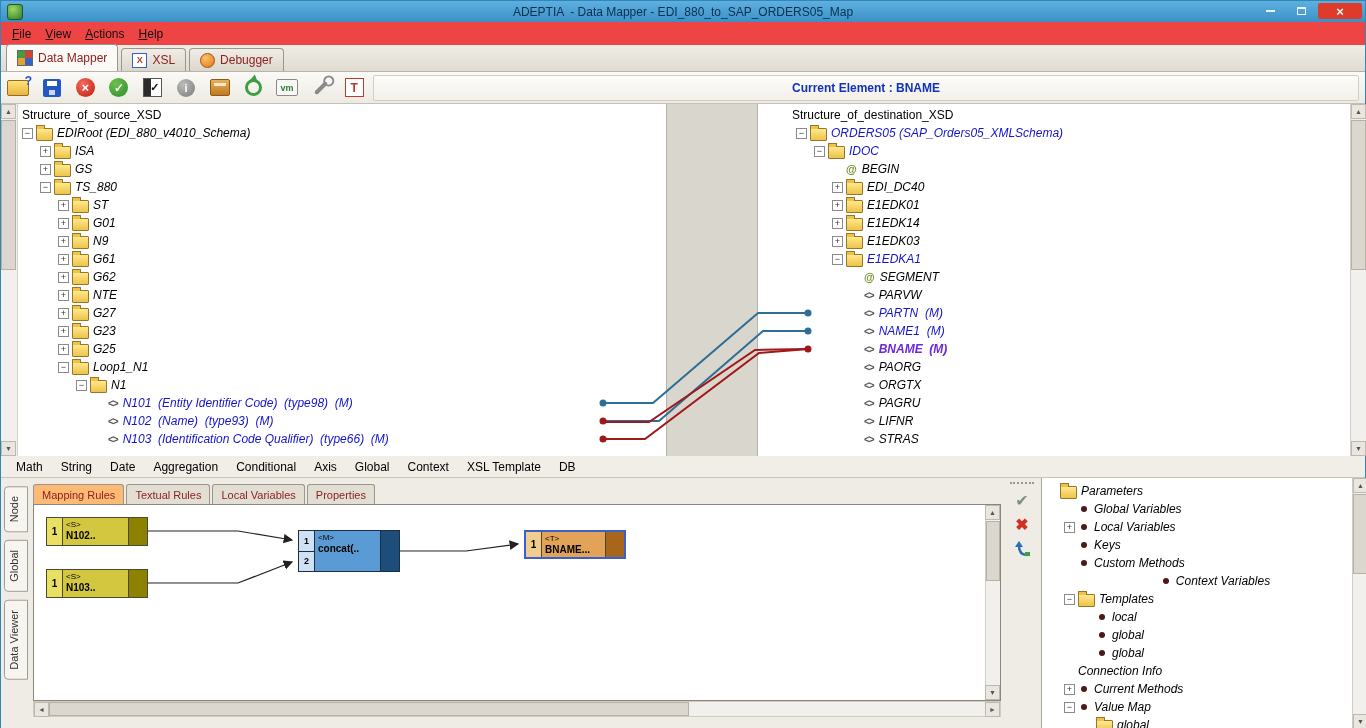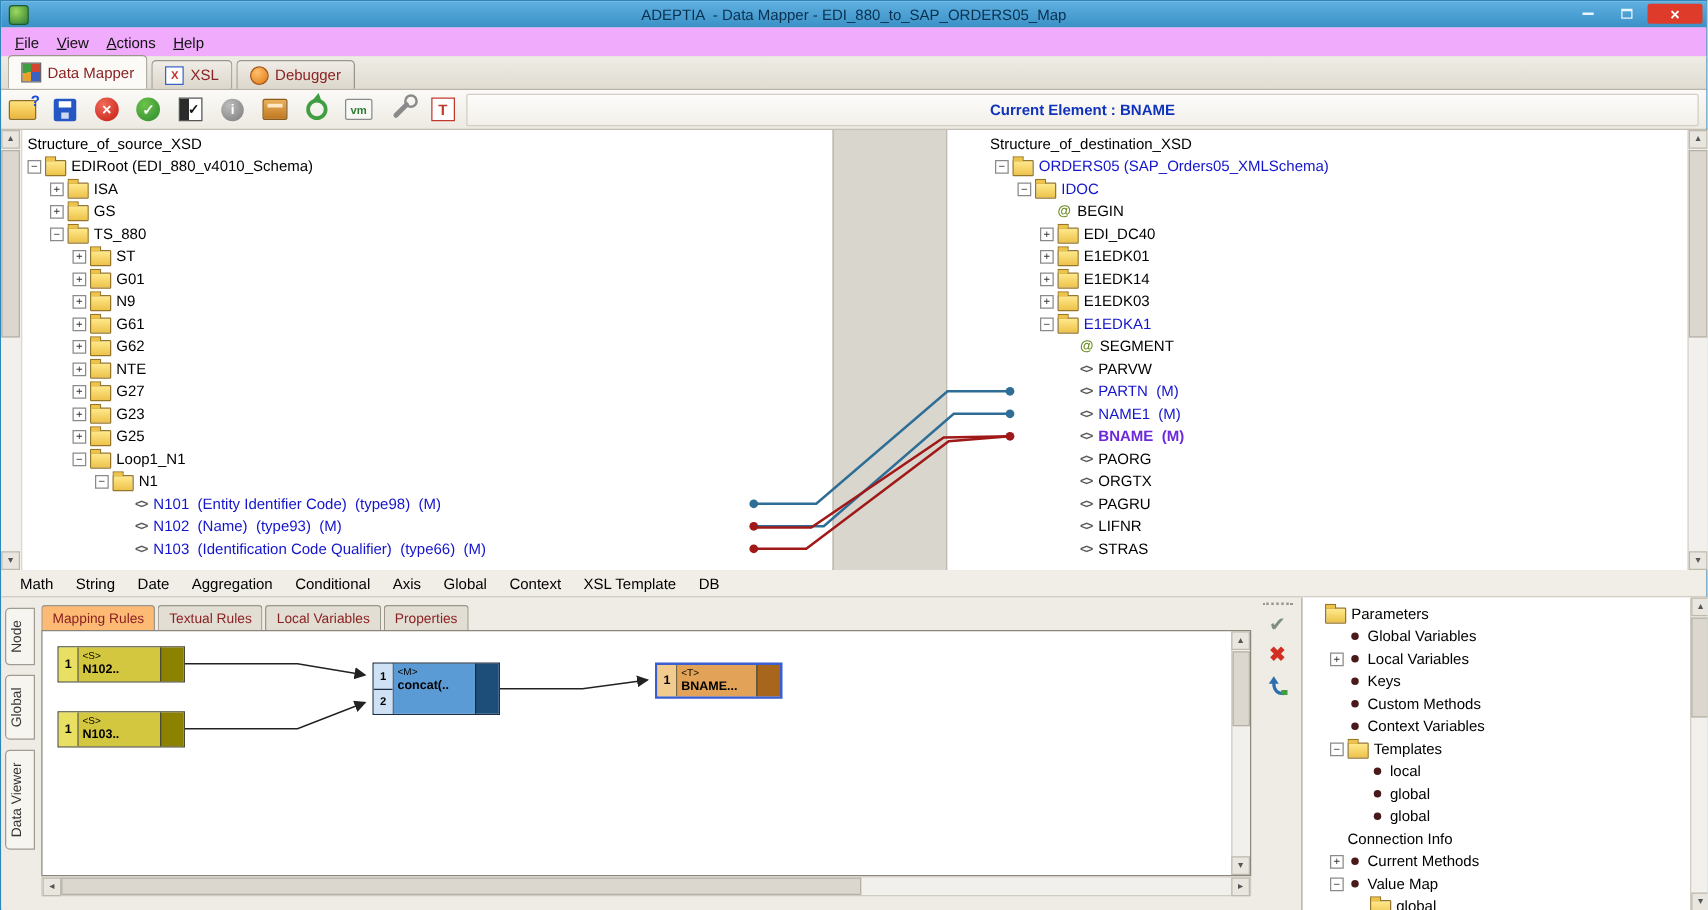--- a/index.html
+++ b/index.html
@@ -11,21 +11,21 @@
   #app-logo{width:14px;height:14px;margin:0 6px;border-radius:3px;background:radial-gradient(circle at 35% 30%,#9fd95f,#2e7d32);border:1px solid #1f5a22;}
   #title-text{position:absolute;left:0;right:0;text-align:center;color:#0a3050;font-size:12px;white-space:pre;pointer-events:none;}
   #win-controls{position:absolute;right:3px;top:2px;display:flex;gap:3px;}
   .wbtn{width:28px;height:16px;display:flex;align-items:center;justify-content:center;border-radius:2px;}
   .min-glyph{width:9px;height:2px;background:#eaf5fc;}
   .max-glyph{width:9px;height:8px;border:1px solid #eaf5fc;border-top-width:2px;box-sizing:border-box;}
   .close-btn{width:44px;background:#df3b2a;color:#fff;font-weight:bold;font-size:13px;}
   .close-btn::before{content:"×";line-height:1;}
 
   
-  #menubar{position:absolute;top:21px;left:0;right:0;height:23px;background:#f0abfc;border-bottom:1px solid #d8d4cc;display:flex;align-items:center;padding-left:4px;}
+  #menubar{position:absolute;top:21px;left:0;right:0;height:23px;background:#ef4444;border-bottom:1px solid #d8d4cc;display:flex;align-items:center;padding-left:4px;}
   .menu-item{padding:3px 7px;color:#111;}
   .menu-item u{text-decoration:underline;}
 
   
   #tabsrow{position:absolute;top:44px;left:0;right:0;height:27px;background:linear-gradient(#efece6,#e0dcd2);display:flex;align-items:flex-end;padding-left:5px;gap:3px;border-bottom:1px solid #b8b4aa;box-sizing:border-box;}
   .mtab{height:22px;display:flex;align-items:center;gap:5px;padding:0 10px;border:1px solid #9a968c;border-bottom:none;border-radius:4px 4px 0 0;background:linear-gradient(#f0ede7,#dcd7cb);color:#8b2222;white-space:nowrap;margin-top:14px;}
   .mtab.active{background:#fbfaf7;height:26px;}
   .mapper-icon{width:14px;height:14px;background:conic-gradient(#d4452f 0 25%,#3a62c4 0 50%,#e8a22c 0 75%,#3f9e3f 0);border:1px solid #666;}
   .xsl-icon{width:13px;height:13px;background:#fff;border:1px solid #3a62c4;color:#c4342a;font-size:9px;font-weight:bold;display:flex;align-items:center;justify-content:center;}
   .xsl-icon::before{content:"X";}
@@ -73,21 +73,21 @@
   
   .trow{height:18px;display:flex;align-items:center;white-space:nowrap;}
   .theader{height:18px;display:flex;align-items:center;padding-left:4px;color:#000;}
   .expander{width:11px;height:11px;border:1px solid #8a8a8a;background:#fff;font-size:9px;line-height:9px;display:inline-flex;align-items:center;justify-content:center;margin-right:3px;color:#333;box-sizing:border-box;flex:none;}
   .tspacer{width:14px;flex:none;}
   .ticon-folder{width:15px;height:11px;background:linear-gradient(180deg,#ffe98c,#edc34a);border:1px solid #96762a;border-radius:1px;position:relative;margin:2px 4px 0 0;flex:none;}
   .ticon-folder::before{content:"";position:absolute;top:-4px;left:-1px;width:7px;height:3px;background:#edc34a;border:1px solid #96762a;border-bottom:none;border-radius:1px 1px 0 0;}
   .ticon-attr{color:#6b8e23;font-weight:bold;font-size:11px;margin-right:5px;flex:none;}
   .ticon-elem{color:#555;font-size:10px;font-weight:bold;margin-right:5px;letter-spacing:-1px;flex:none;}
   .ticon-bullet{width:6px;height:6px;border-radius:50%;background:#4a1a1a;margin:0 7px 0 3px;flex:none;}
-  .tlabel{color:#000;white-space:pre;}
+  .tlabel{color:#000;white-space:pre;font-style:italic;}
   .tlabel.blue{color:#1414cc;}
   .tlabel.red{color:#6d28d9;font-weight:bold;}
 
   
   #funcrow{position:absolute;top:455px;left:0;right:0;height:22px;background:#f1eee7;border-bottom:1px solid #c8c4ba;display:flex;align-items:center;padding-left:6px;box-sizing:border-box;}
   .fitem{padding:2px 9px;color:#000;}
 
   
   #bottom{position:absolute;top:477px;left:0;width:1366px;height:251px;background:#efece6;}
   #side-tabs{position:absolute;left:1px;top:8px;width:26px;display:flex;flex-direction:column;gap:8px;}
@@ -564,21 +564,21 @@
           <div class="trow" style="padding-left: 22px;">
             <span class="tspacer"></span>
             <span class="ticon-bullet"></span>
             <span class="tlabel">Keys</span>
           </div>
           <div class="trow" style="padding-left: 22px;">
             <span class="tspacer"></span>
             <span class="ticon-bullet"></span>
             <span class="tlabel">Custom Methods</span>
           </div>
-          <div class="trow" style="padding-left: 22px;">
+          <div class="trow" style="padding-left: 22px; justify-content: center;">
             <span class="tspacer"></span>
             <span class="ticon-bullet"></span>
             <span class="tlabel">Context Variables</span>
           </div>
           <div class="trow" style="padding-left: 22px;">
             <span class="expander">−</span>
             <span class="ticon-folder"></span>
             <span class="tlabel">Templates</span>
           </div>
           <div class="trow" style="padding-left: 40px; text-align: center;">

